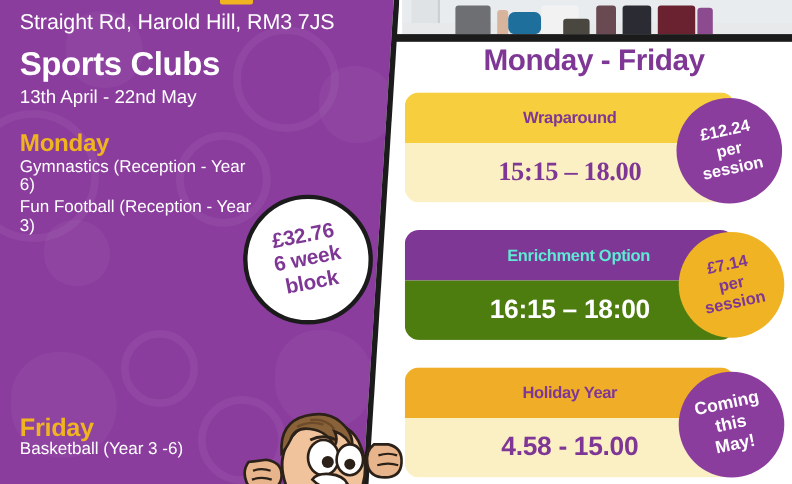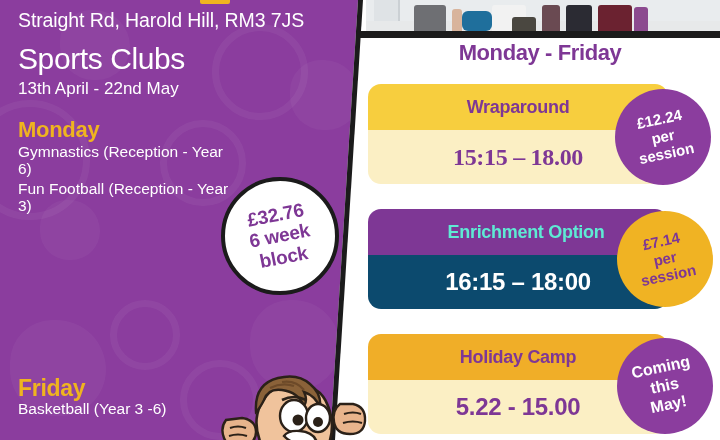--- a/index.html
+++ b/index.html
@@ -34,21 +34,21 @@
   .addr {
     color:#ffffff; font-size:19.5px; font-weight:400; letter-spacing:-0.1px;
     white-space:nowrap; position:absolute; top:9px; left:18px;
   }
   .title-clip{
     position:absolute; top:-6px; left:200px; width:30px; height:10px;
     background:#EFB41F; border-radius:2px; z-index:5; overflow:hidden;
   }
   .sports-clubs {
     position:absolute; top:44px; left:18px;
-    color:#ffffff; font-size:30px; font-weight:normal; letter-spacing:-0.4px; line-height:1;
+    color:#ffffff; font-size:30px; font-weight:bold; letter-spacing:-0.4px; line-height:1;
   }
   .dates {
     position:absolute; top:80px; left:18px;
     color:#ffffff; font-size:17px; font-weight:400; line-height:1.1;
   }
 
   .day-list { position:absolute; top:118px; left:18px; width:300px; }
   .day-block { margin-bottom:2px; }
   .day-name {
     color:#EFB41F; font-size:22px; font-weight:bold; line-height:1.05; letter-spacing:-0.3px;
@@ -82,37 +82,37 @@
     overflow:hidden; background:#cfd4d8;
   }
   .photo-strip .floor { position:absolute; left:0; right:0; bottom:0; height:10px; background:#e7e9ea; }
   .photo-strip .kid { position:absolute; bottom:0; border-radius:3px 3px 0 0; }
   .photo-strip .wall { position:absolute; top:0; left:0; right:0; height:24px; background:#e9ecee; }
   .photo-strip .door { position:absolute; top:0; width:26px; height:24px; background:#dfe3e6; border-right:2px solid #cbd0d4;}
   .strip-rule { position:absolute; left:360px; top:31px; width:360px; height:7px; background:#1b1b1b; z-index:4; }
 
   .md-title {
     position:absolute; left:368px; top:40px; width:344px; text-align:center;
-    color:#7E3795; font-size:22px; font-weight:bold; letter-spacing:-0.4px; z-index:4;
+    color:#7E3795; font-size:27px; font-weight:bold; letter-spacing:-0.4px; z-index:4;
   }
 
   
   .card { position:absolute; left:368px; width:300px; border-radius:13px; overflow:hidden; z-index:4; }
   .card .head { height:46px; display:flex; align-items:center; justify-content:center; }
-  .card .head span { font-size:18px; font-weight:bold; letter-spacing:-0.3px; }
+  .card .head span { font-size:15px; font-weight:bold; letter-spacing:-0.3px; }
   .card .body { height:54px; display:flex; align-items:center; justify-content:center; }
   .card .body span { font-size:24px; font-weight:bold; letter-spacing:-0.3px; }
 
   #card-wrap { top:84px; }
   #card-wrap .head { background:#F7CE3E; } #card-wrap .head span { color:#7E3795; }
   #card-wrap .body { background:#FBEFC4;font-family:Liberation Serif, serif; } #card-wrap .body span { color:#7E3795; }
 
   #card-enrich { top:209px; }
   #card-enrich .head { background:#7E3795; } #card-enrich .head span { color:#5eead4;margin-left:16px; }
-  #card-enrich .body { background:#0c4a6e; } #card-enrich .body span { color:#ffffff; }
+  #card-enrich .body { background:#4d7c0f; } #card-enrich .body span { color:#ffffff; }
 
   #card-holiday { top:334px; }
   #card-holiday .head { background:#F0AE28; } #card-holiday .head span { color:#7E3795; }
   #card-holiday .body { background:#FBEFC4; } #card-holiday .body span { color:#7E3795; }
 
   
   .badge {
     position:absolute; width:96px; height:96px; border-radius:50%;
     display:flex; align-items:center; justify-content:center; z-index:6;
   }
@@ -176,24 +176,24 @@
   <div class="badge" id="badge-enrich">
     <div class="txt">
       <div>£7.14</div>
       <div>per</div>
       <div>session</div>
     </div>
   </div>
 
   <div class="card" id="card-holiday">
     <div class="head">
-      <span>Holiday Camp</span>
+      <span>Holiday Year</span>
     </div>
     <div class="body">
-      <span>5.22 - 15.00</span>
+      <span>4.58 - 15.00</span>
     </div>
   </div>
   <div class="badge" id="badge-holiday">
     <div class="txt">
       <div>Coming</div>
       <div>this</div>
       <div>May!</div>
     </div>
   </div>
 

